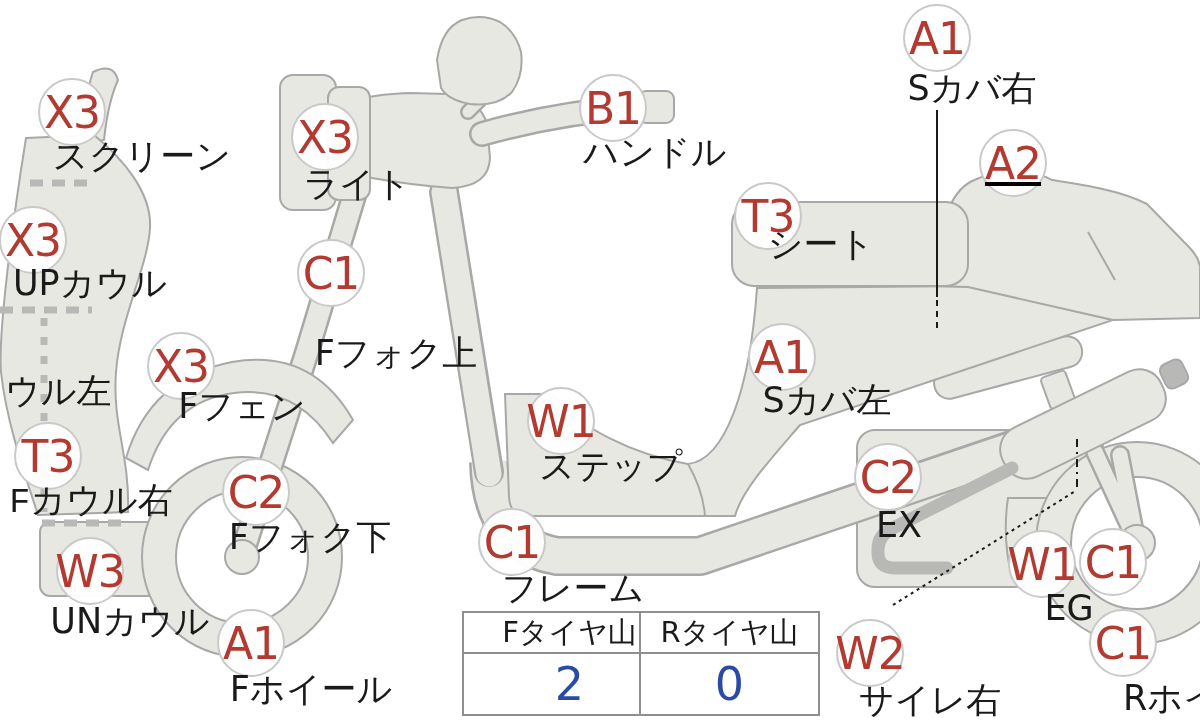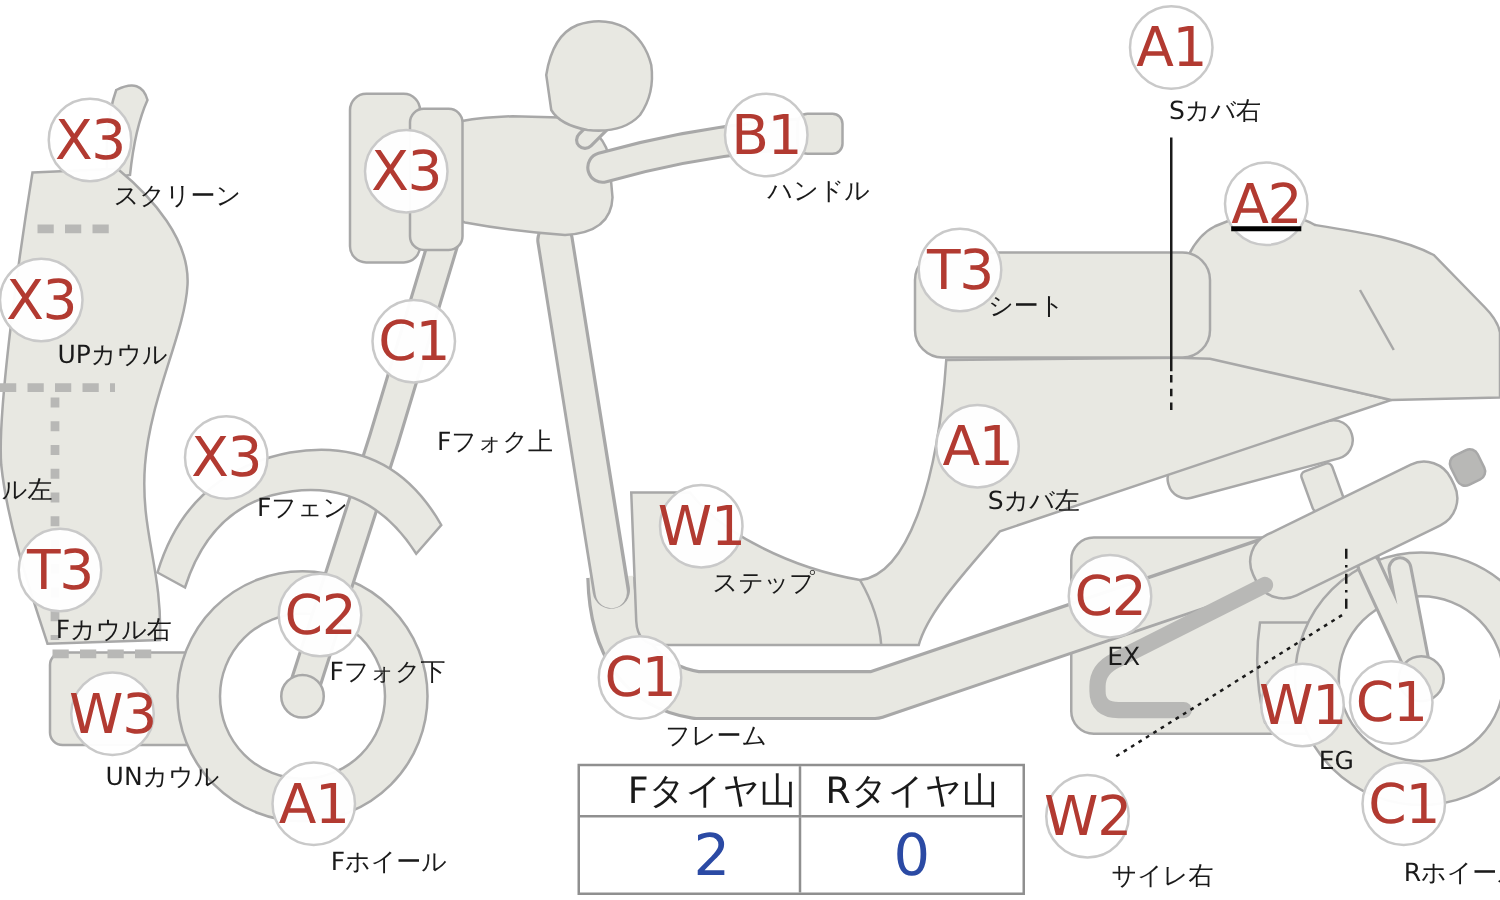--- a/index.html
+++ b/index.html
@@ -12,21 +12,21 @@
   .bandb{fill:none;stroke:var(--body-outline);stroke-linecap:butt;stroke-linejoin:round;}
   .bandb-in{fill:none;stroke:var(--body-fill);stroke-linecap:butt;stroke-linejoin:round;}
   .seam{fill:none;stroke:var(--body-outline);stroke-width:2;}
   .dash{fill:none;stroke:var(--dash);stroke-width:7;}
   .annot{fill:none;stroke:var(--annot);stroke-width:2;}
   .pipe{fill:none;stroke:var(--pipe);stroke-width:13;stroke-linecap:round;stroke-linejoin:round;}
   .marker{position:absolute;width:68px;height:68px;border-radius:50%;
           background:rgba(255,255,255,.96);border:2px solid var(--circle-border);
           display:flex;align-items:center;justify-content:center;box-sizing:border-box;}
   .marker .code{color:var(--code);font-size:44px;letter-spacing:-1px;}
-  .plabel{position:absolute;color:var(--label);font-size:20px;line-height:38px;white-space:nowrap;}
+  .plabel{position:absolute;color:var(--label);font-size:35px;line-height:38px;white-space:nowrap;}
   .plabel.centered{transform:translateX(-50%);}
   #tire-table{position:absolute;left:462px;top:611px;width:358px;height:105px;
               border:2px solid var(--table-border);box-sizing:border-box;background:#fff;
               display:grid;grid-template-columns:1fr 1fr;grid-template-rows:41px 1fr;}
   #tire-table .cell{display:flex;align-items:center;justify-content:center;box-sizing:border-box;}
   #tire-table .h{font-size:29px;color:var(--label);border-bottom:2px solid var(--table-border);}
   #tire-table .v{font-size:46px;color:var(--value-blue);}
   #tire-table .c1{border-right:2px solid var(--table-border);padding-left:36px;}
 </style>
 </head>
@@ -111,21 +111,21 @@
   <div class="marker" style="left:-1px;top:206px;">
       <span class="code">X3</span>
     </div>
   <div class="plabel centered" style="left:90px;top:264px;">UPカウル</div>
 
   <div class="plabel" style="left:-51px;top:372px;">Fカウル左</div>
 
   <div class="marker" style="left:14px;top:422px;">
       <span class="code">T3</span>
     </div>
-  <div class="plabel centered" style="left:91px;top:484px;">Fカウル右</div>
+  <div class="plabel centered" style="left:91px;top:484px;font-family:Liberation Mono, monospace;">Fカウル右</div>
 
   <div class="marker" style="left:56px;top:537px;">
       <span class="code">W3</span>
     </div>
   <div class="plabel centered" style="left:130px;top:602px;">UNカウル</div>
 
   <div class="marker" style="left:147px;top:332px;">
       <span class="code">X3</span>
     </div>
   <div class="plabel centered" style="left:242px;top:387px;">Fフェン</div>
@@ -136,20 +136,21 @@
   <div class="plabel centered" style="left:310px;top:518px;">Fフォク下</div>
 
   <div class="marker" style="left:217px;top:609px;">
       <span class="code">A1</span>
     </div>
   <div class="plabel centered" style="left:311px;top:670px;">Fホイール</div>
 
   <div class="marker" style="left:291px;top:103px;">
       <span class="code">X3</span>
     </div>
+  <div class="plabel centered" style="left:357px;top:165px;">ライト</div>
 
   <div class="marker" style="left:297px;top:239px;">
       <span class="code">C1</span>
     </div>
   <div class="plabel centered" style="left:396px;top:306px;margin-top:28px;">Fフォク上</div>
 
   <div class="marker" style="left:579px;top:74px;">
       <span class="code">B1</span>
     </div>
   <div class="plabel centered" style="left:655px;top:133px;">ハンドル</div>

